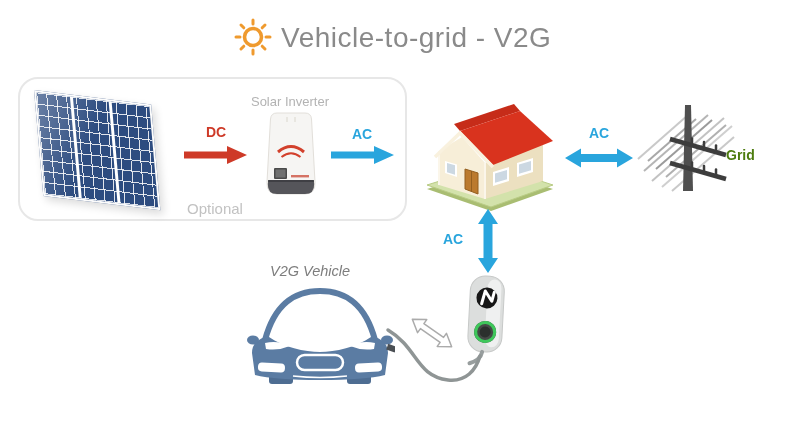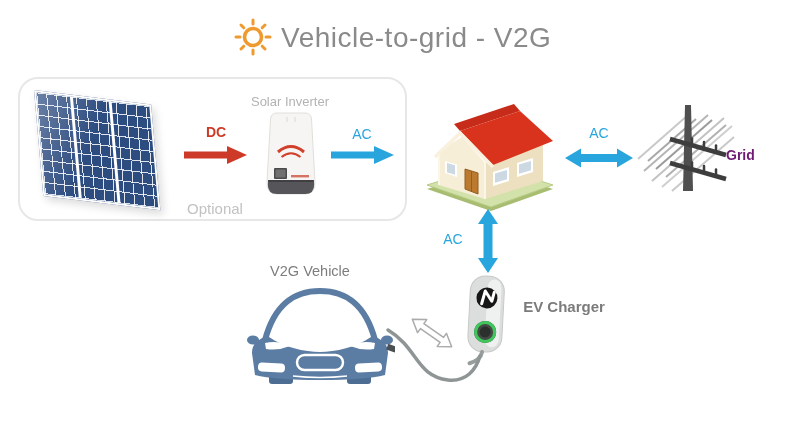--- a/index.html
+++ b/index.html
@@ -32,26 +32,26 @@
     background-size:3px 100%,3px 100%,auto,auto,auto;
     background-position:31% 0,66% 0,0 0,0 0,0 0;
     background-repeat:no-repeat,no-repeat,repeat,repeat,no-repeat;
     border:2px solid #fcfcfc;
     box-shadow:3px 4px 8px rgba(0,0,0,.14);
     transform:rotate(7deg) skewX(12deg);transform-origin:0 0;}
   .lbl{white-space:nowrap;text-align:center;}
   .lbl-inverter{left:240px;top:94px;width:100px;font-size:13px;color:#b3b3b3;}
   .lbl-optional{left:160px;top:200px;width:110px;font-size:15px;color:#c2c2c2;}
   .lbl-dc{left:184px;top:124px;width:64px;font-size:14px;font-weight:bold;color:var(--dc-red);}
-  .lbl-ac{font-size:14px;font-weight:normal;color:var(--ac-blue);}
+  .lbl-ac{font-size:14px;font-weight:bold;color:var(--ac-blue);}
   .lbl-ac-box{left:330px;top:126px;width:64px;}
   .lbl-ac-grid{left:565px;top:125px;width:68px;}
   .lbl-ac-charger{left:438px;top:231px;width:30px;}
-  .lbl-grid{left:726px;top:147px;width:50px;font-size:14px;font-weight:bold;color:#701a75;text-align:left;}
-  .lbl-vehicle{left:255px;top:263px;width:110px;font-size:14.5px;color:#7d7d7d;}
+  .lbl-grid{left:726px;top:147px;width:50px;font-size:14px;font-weight:bold;color:#4d7c0f;text-align:left;}
+  .lbl-vehicle{left:255px;top:263px;width:110px;font-size:14.5px;color:#7d7d7d;font-style:italic;}
   .lbl-charger{left:508px;top:297px;width:112px;font-size:15px;font-weight:bold;color:#7b7b7b;line-height:20px;}
 
   .dc-fill{fill:var(--dc-red);}
   .ac-fill{fill:var(--ac-blue);}
   .car-fill{fill:var(--car-blue);}
   .car-stroke{stroke:var(--car-blue);}
 </style>
 </head>
 <body>
 
@@ -164,21 +164,20 @@
       <rect x="26" y="8" width="14" height="68" rx="9" fill="rgba(255,255,255,.55)"></rect>
       <circle cx="26" cy="27" r="10.5" fill="#171717"></circle>
       <path d="M21,33 L24,20 L31,30 L33,21" fill="none" stroke="#ffffff" stroke-width="3" stroke-linecap="round" stroke-linejoin="round"></path>
       <circle cx="26" cy="61" r="11" fill="#454a47"></circle>
       <circle cx="26" cy="61" r="9.5" fill="none" stroke="#3fc75b" stroke-width="3"></circle>
       <circle cx="26" cy="61" r="5.5" fill="#2b302d"></circle>
       <path d="M24,81 C23,88 18,91 12,93" fill="none" stroke="#989e9e" stroke-width="4" stroke-linecap="round"></path>
     </g>
   </svg>
   <div class="abs lbl lbl-charger">
-    <div>EV Charger</div>
   </div>
 
   <div class="abs lbl lbl-vehicle">V2G Vehicle</div>
   <svg class="abs" style="left:245px;top:283px" width="150" height="103" viewBox="0 0 150 103">
     <rect x="24" y="90" width="24" height="11" rx="3" fill="#4e6d92"></rect>
     <rect x="102" y="90" width="24" height="11" rx="3" fill="#4e6d92"></rect>
     <path class="car-fill" d="M10,92 L7,70 Q7,61 14,57 Q20,53 24,54 C38,64 60,69 75,69 C90,69 112,64 126,54 Q130,53 136,57 Q143,61 143,70 L140,92 Q120,97 75,97 Q30,97 10,92 Z"></path>
     <path class="car-stroke" d="M20,57 C30,20 50,8 75,8 C100,8 120,20 130,57" fill="none" stroke-width="6"></path>
     <ellipse class="car-fill" cx="8" cy="57" rx="6" ry="4.5"></ellipse>
     <ellipse class="car-fill" cx="142" cy="57" rx="6" ry="4.5"></ellipse>

